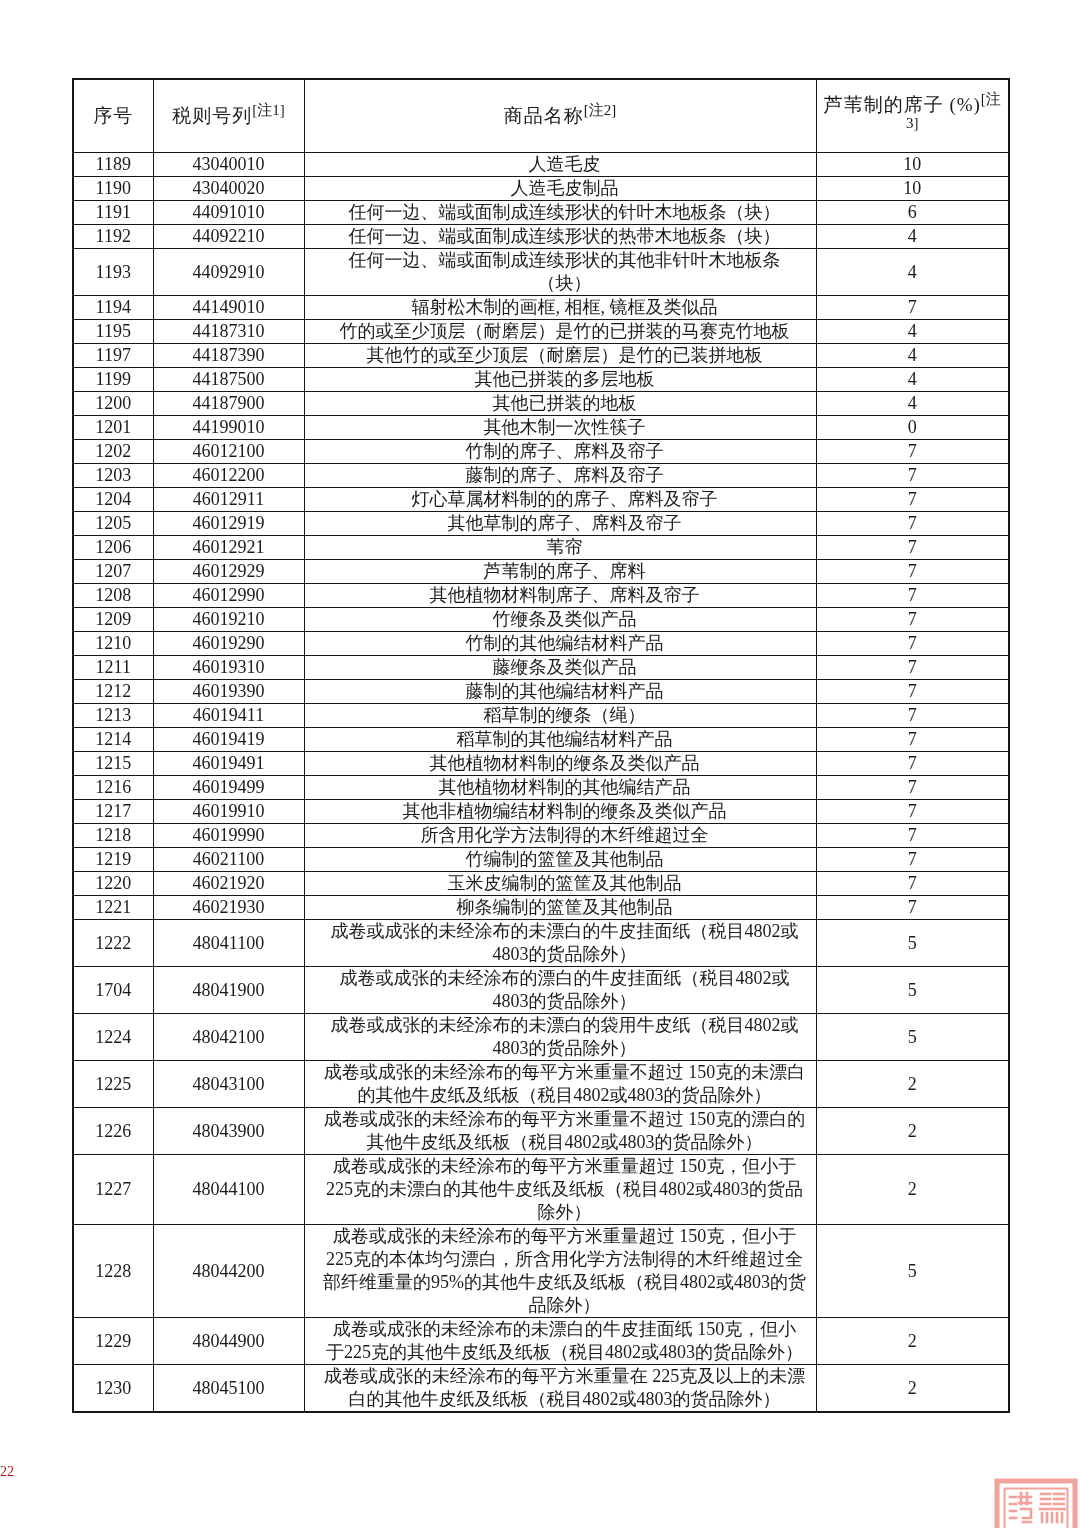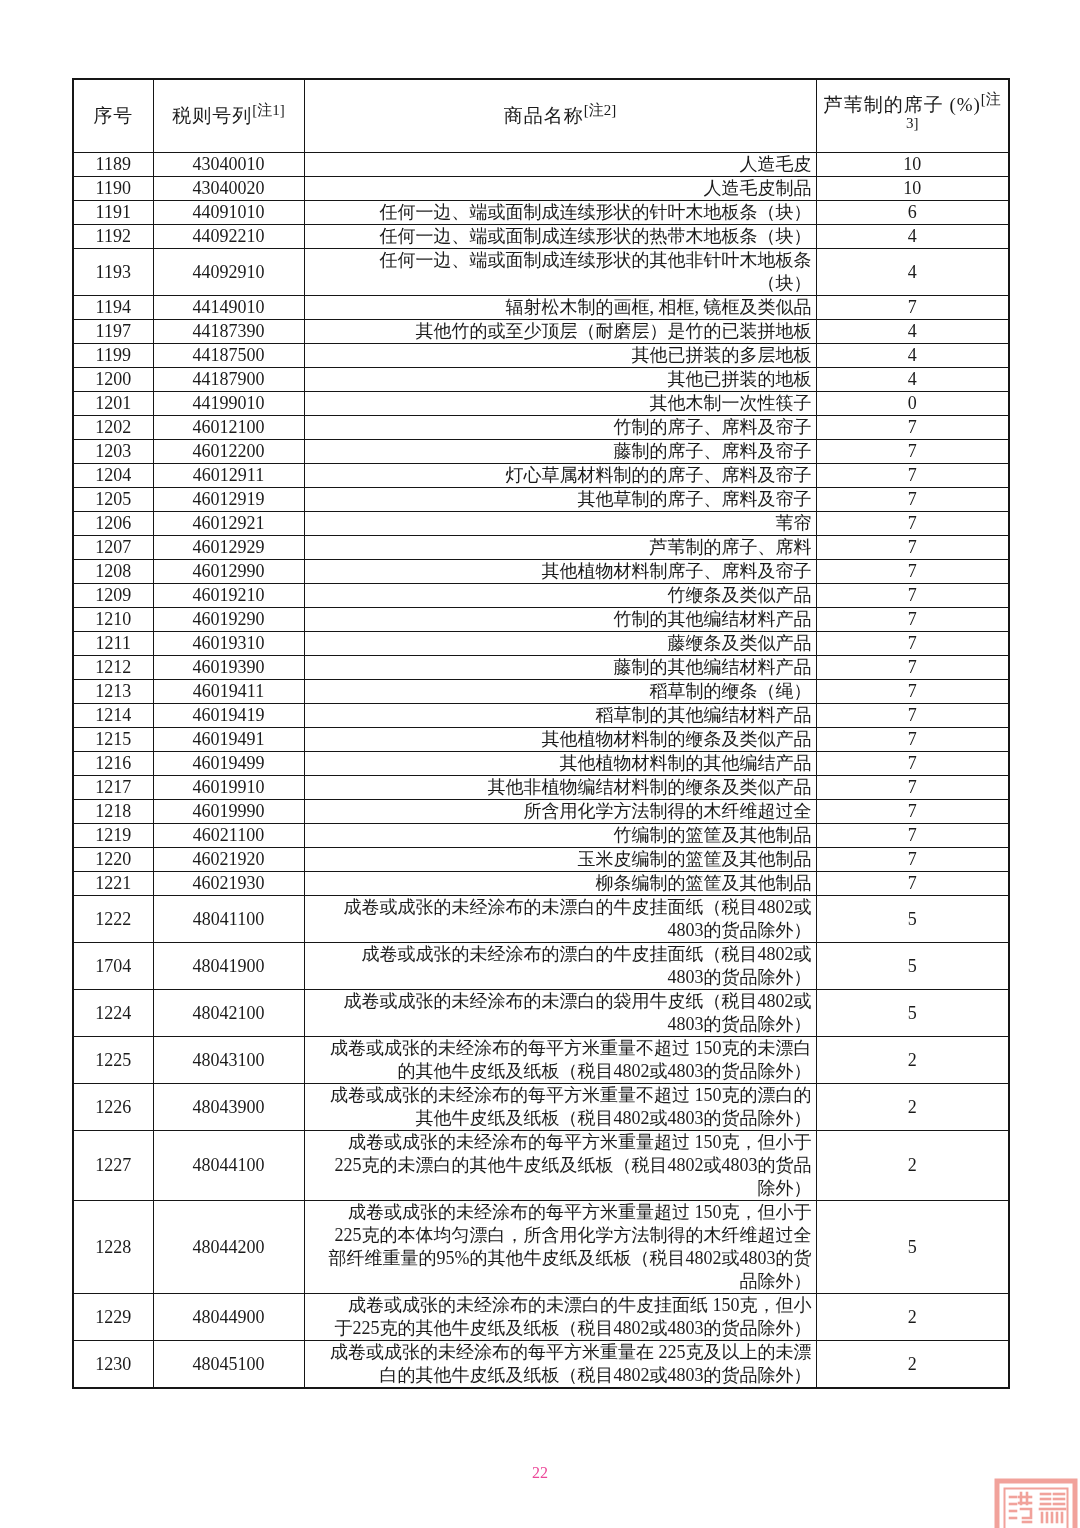--- a/index.html
+++ b/index.html
@@ -40,32 +40,32 @@
     line-height: 0;
   }
   .tariff-table td {
     font-size: 18px;
     line-height: 23px;
     padding: 0;
     vertical-align: middle;
   }
   td.c-no, td.c-code, td.c-rate { text-align: center; }
   td.c-name {
-    text-align: right;
+    text-align: center;
     padding: 0 4px 0 13px;
     white-space: pre-wrap;
   }
 
   .page-number {
     position: absolute;
     top: 1464px;
     left: 0; width: 100%;
-    text-align: center;
-    font-size: 16px;
-    color: #ec4899;
+    text-align: left;
+    font-size: 14px;
+    color: #b91c1c;
   }
 
   .seal {
     position: absolute;
     left: 994px;
     top: 1478px;
     width: 84px;
     height: 62px;
   }
 </style>
@@ -121,20 +121,26 @@
 （块）</td>
       <td class="c-rate">4</td>
     </tr>
         <tr>
       <td class="c-no">1194</td>
       <td class="c-code">44149010</td>
       <td class="c-name">辐射松木制的画框, 相框, 镜框及类似品</td>
       <td class="c-rate">7</td>
     </tr>
         <tr>
+      <td class="c-no">1195</td>
+      <td class="c-code">44187310</td>
+      <td class="c-name">竹的或至少顶层（耐磨层）是竹的已拼装的马赛克竹地板</td>
+      <td class="c-rate">4</td>
+    </tr>
+        <tr>
       <td class="c-no">1197</td>
       <td class="c-code">44187390</td>
       <td class="c-name">其他竹的或至少顶层（耐磨层）是竹的已装拼地板</td>
       <td class="c-rate">4</td>
     </tr>
         <tr>
       <td class="c-no">1199</td>
       <td class="c-code">44187500</td>
       <td class="c-name">其他已拼装的多层地板</td>
       <td class="c-rate">4</td>

